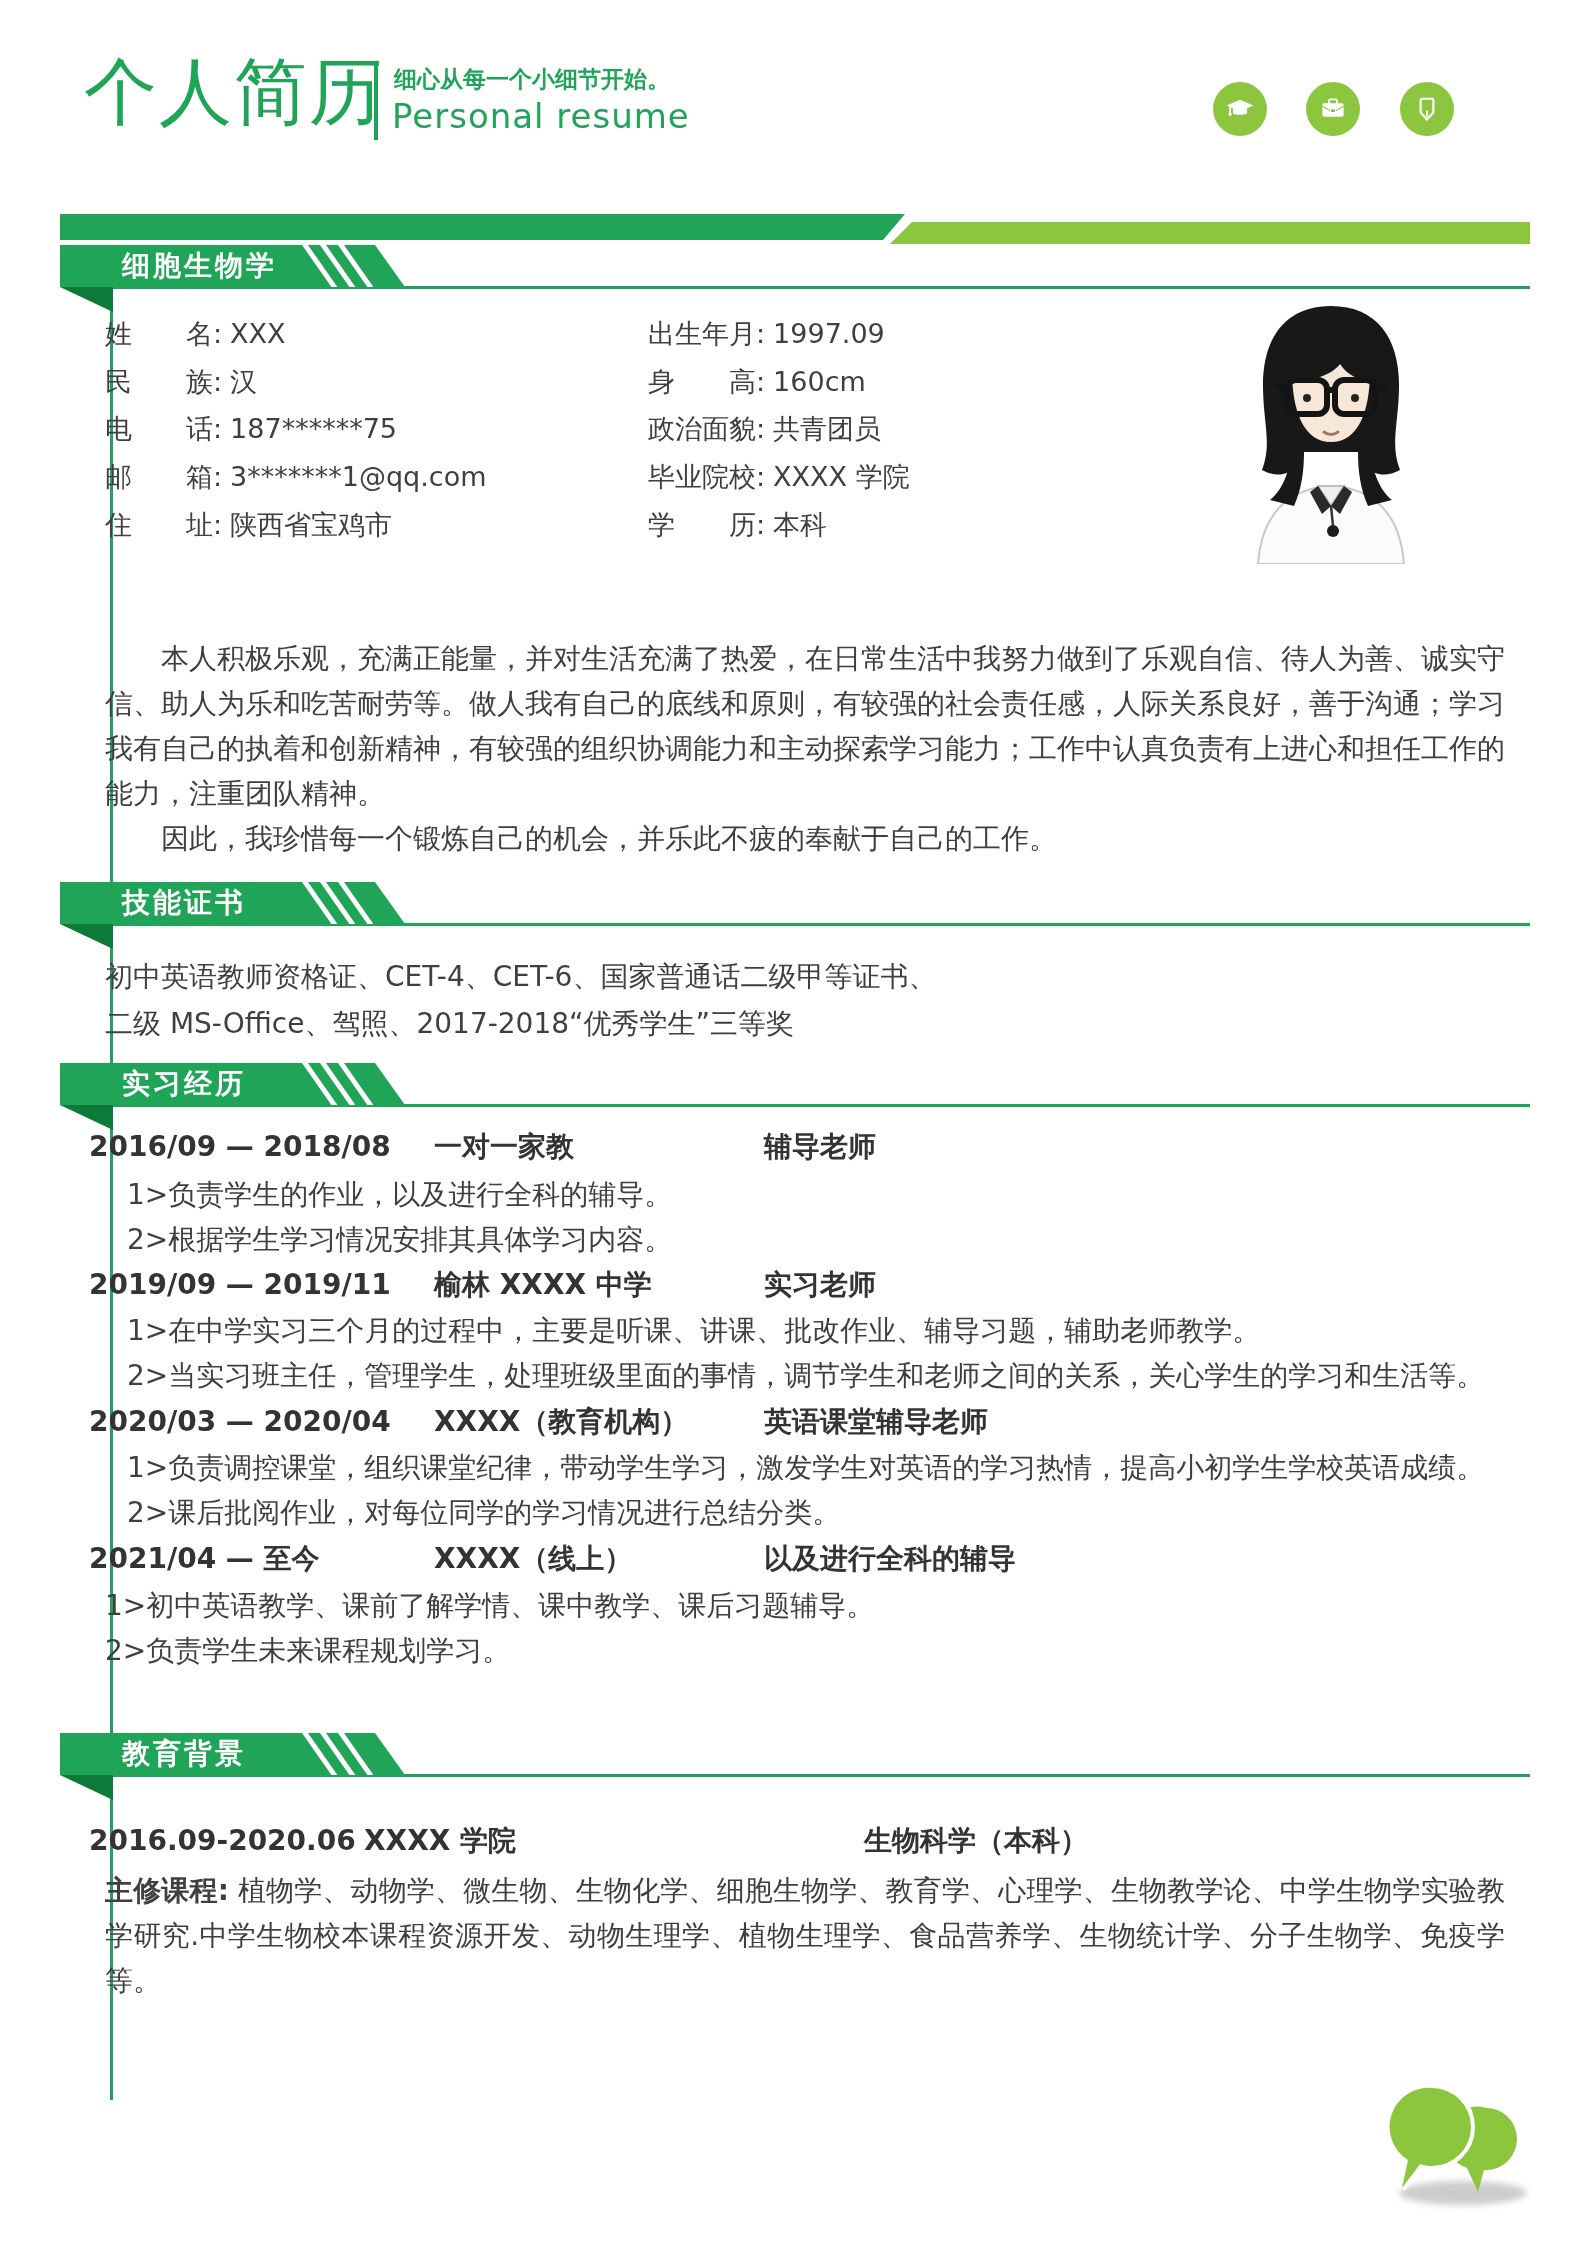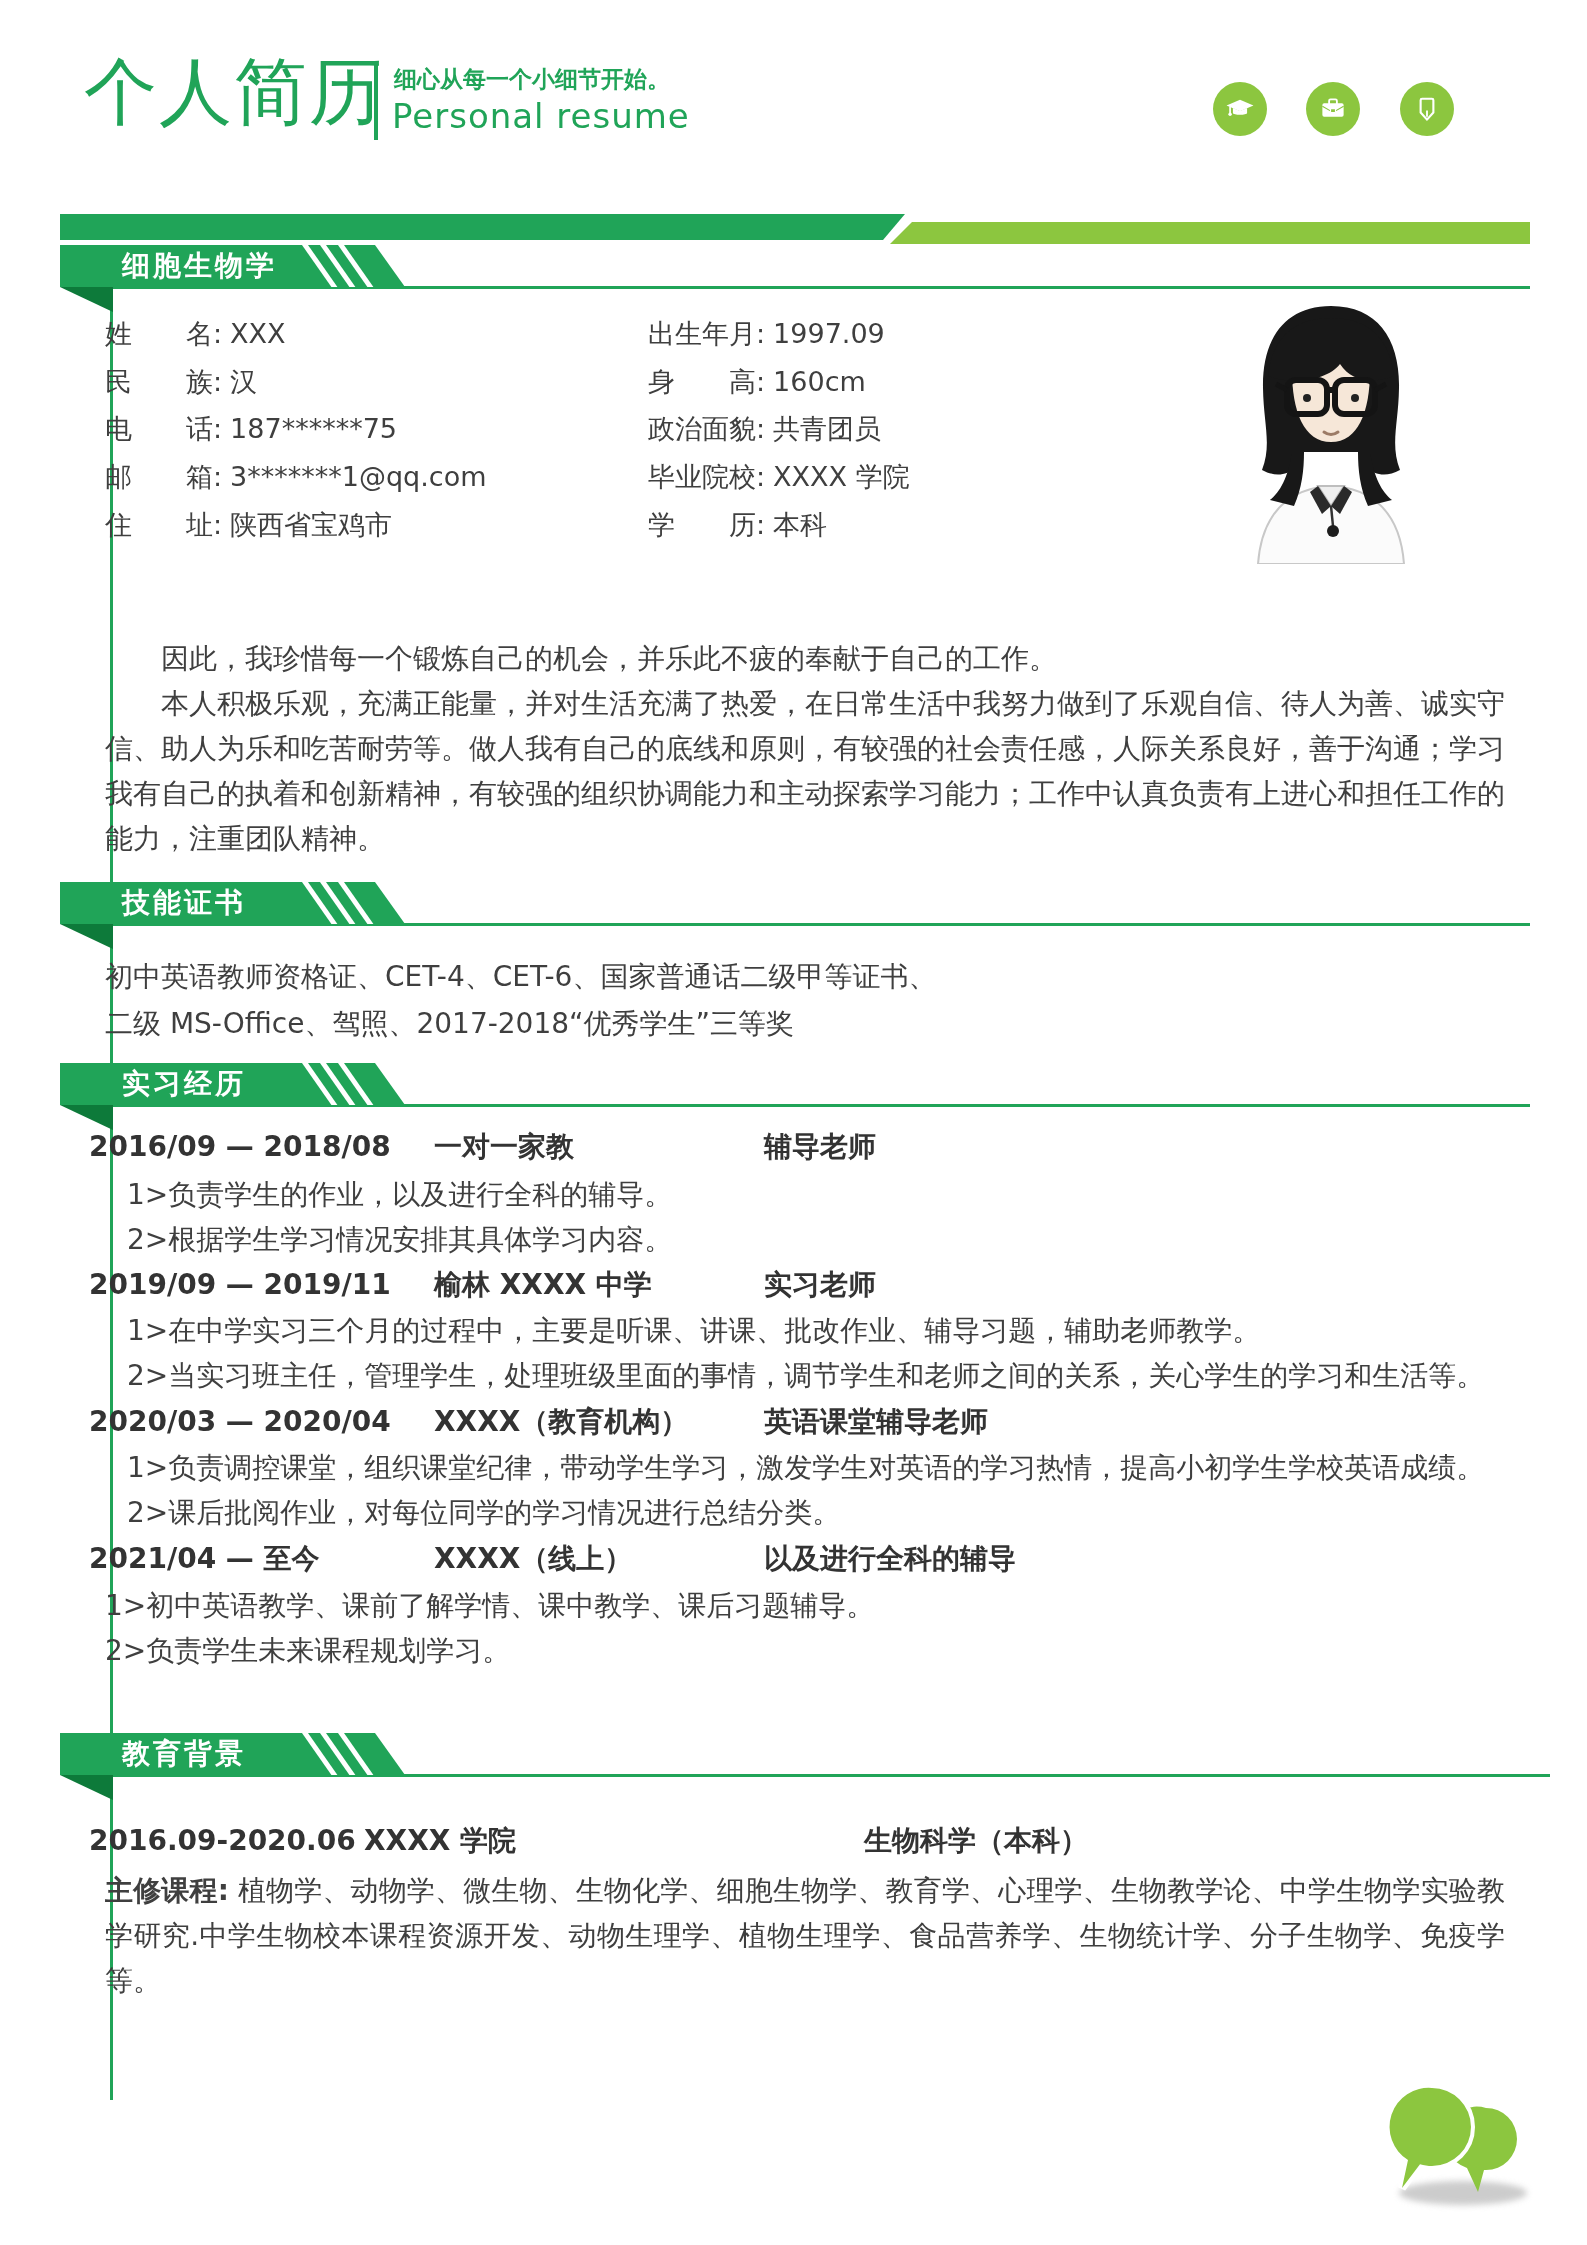--- a/index.html
+++ b/index.html
@@ -130,22 +130,22 @@
     <path d="M86 194 L99 214 L90 222 L78 200 Z" fill="#2A2A2A"></path>
     <path d="M112 194 L99 214 L108 222 L120 200 Z" fill="#2A2A2A"></path>
     <line x1="99" y1="214" x2="101" y2="234" stroke="#333" stroke-width="2.5"></line>
     <circle cx="101" cy="239" r="6" fill="#1d1d1d"></circle>
     <path d="M60 160 C56 186 48 200 38 208 L62 214 C70 196 72 178 72 160 Z" fill="#181818"></path>
     <path d="M138 160 C142 186 150 200 160 208 L136 214 C128 196 126 178 126 160 Z" fill="#181818"></path>
   </svg>
 
 
   <div class="para" style="top:636px;">
+    <p>本人积极乐观，充满正能量，并对生活充满了热爱，在日常生活中我努力做到了乐观自信、待人为善、诚实守信、助人为乐和吃苦耐劳等。做人我有自己的底线和原则，有较强的社会责任感，人际关系良好，善于沟通；学习我有自己的执着和创新精神，有较强的组织协调能力和主动探索学习能力；工作中认真负责有上进心和担任工作的能力，注重团队精神。</p>
     <p>因此，我珍惜每一个锻炼自己的机会，并乐此不疲的奉献于自己的工作。</p>
-    <p>本人积极乐观，充满正能量，并对生活充满了热爱，在日常生活中我努力做到了乐观自信、待人为善、诚实守信、助人为乐和吃苦耐劳等。做人我有自己的底线和原则，有较强的社会责任感，人际关系良好，善于沟通；学习我有自己的执着和创新精神，有较强的组织协调能力和主动探索学习能力；工作中认真负责有上进心和担任工作的能力，注重团队精神。</p>
   </div>
 
   <div class="sec" style="top:882px;">
     <div class="sec-line"></div>
     <div class="sec-bar">
       <span class="sec-title">技能证书</span>
       <span class="stripe st1"></span>
       <span class="stripe st2"></span>
       <span class="stripe st3"></span>
     </div>
@@ -183,21 +183,21 @@
   </div>
   <div class="xd indent" style="top:1449px;">1&gt;负责调控课堂，组织课堂纪律，带动学生学习，激发学生对英语的学习热情，提高小初学生学校英语成绩。</div>
   <div class="xd indent" style="top:1494px;">2&gt;课后批阅作业，对每位同学的学习情况进行总结分类。</div>
 
   <div class="xh" style="top:1540px;">
     <span class="period">2021/04 — 至今</span><span class="org">XXXX（线上）</span><span class="role">以及进行全科的辅导</span>
   </div>
   <div class="xd" style="top:1587px;">1&gt;初中英语教学、课前了解学情、课中教学、课后习题辅导。</div>
   <div class="xd" style="top:1632px;">2&gt;负责学生未来课程规划学习。</div>
 
-  <div class="sec" style="top:1733px;padding-left:20px;">
+  <div class="sec" style="top:1733px;">
     <div class="sec-line"></div>
     <div class="sec-bar">
       <span class="sec-title">教育背景</span>
       <span class="stripe st1"></span>
       <span class="stripe st2"></span>
       <span class="stripe st3"></span>
     </div>
     <div class="sec-fold"></div>
   </div>
 

